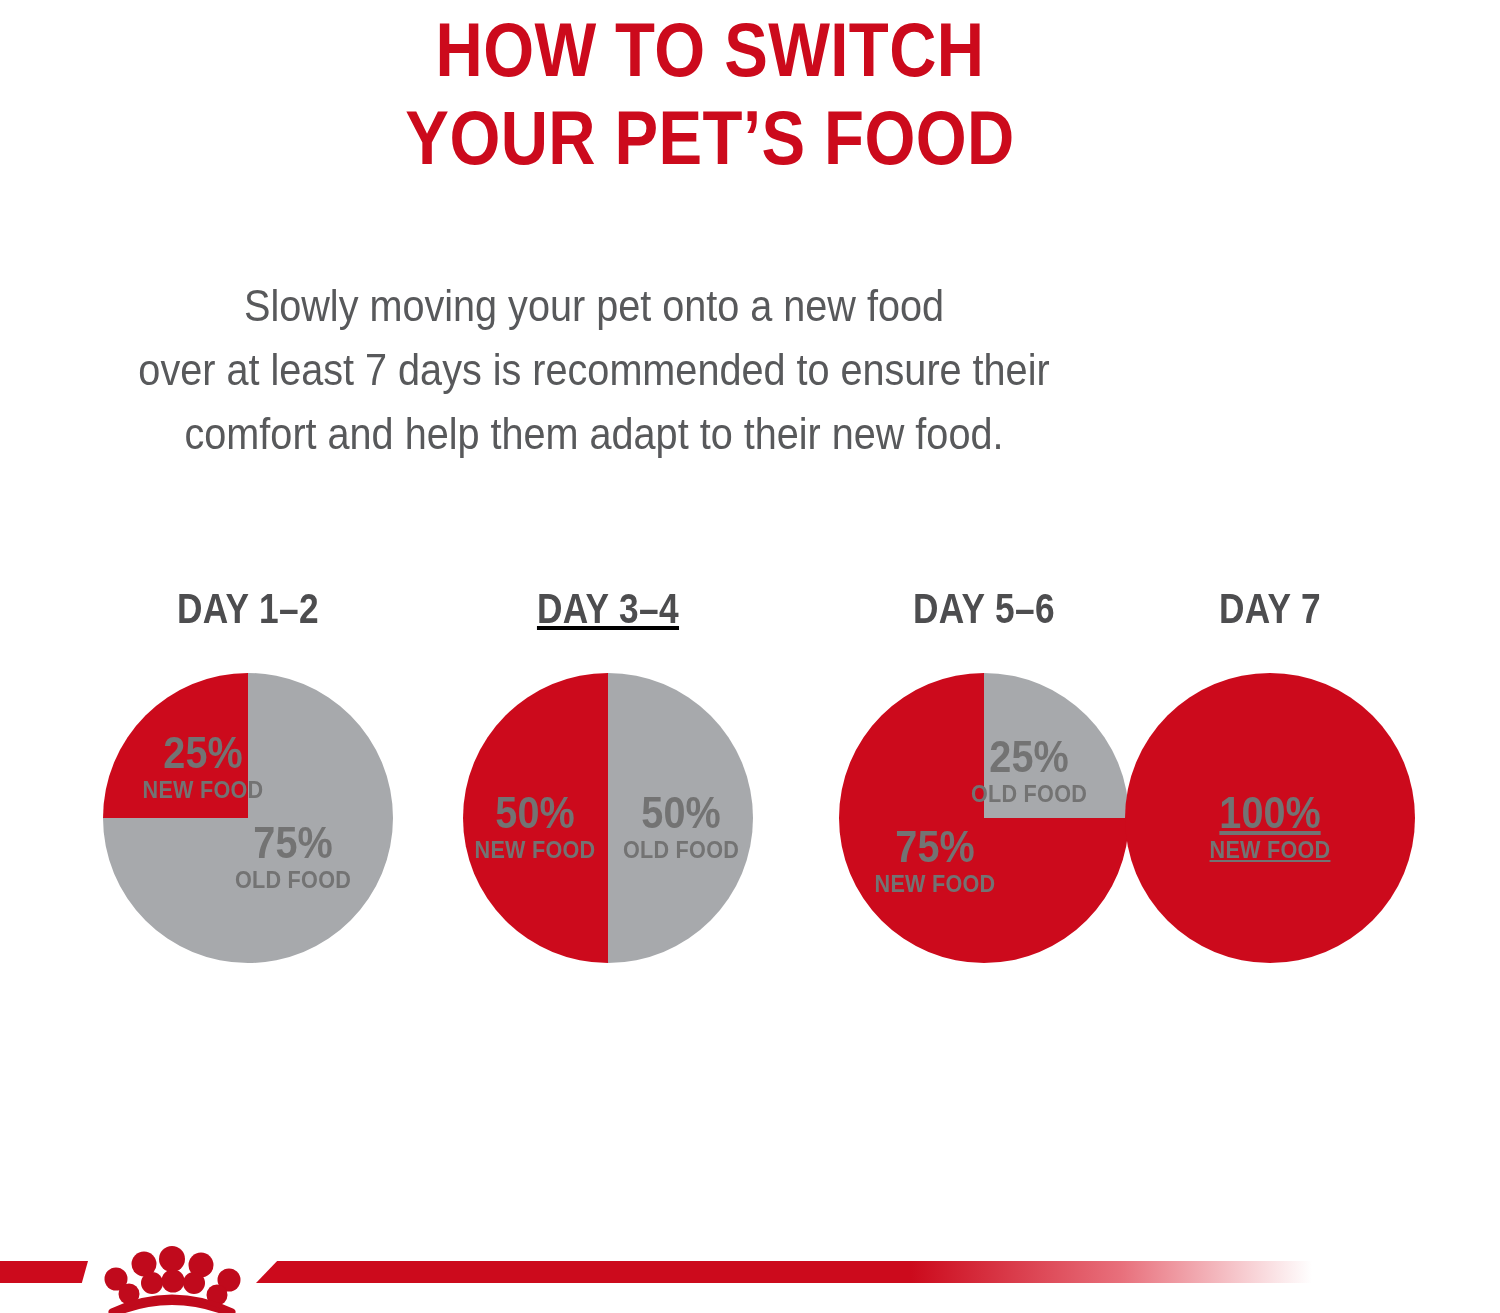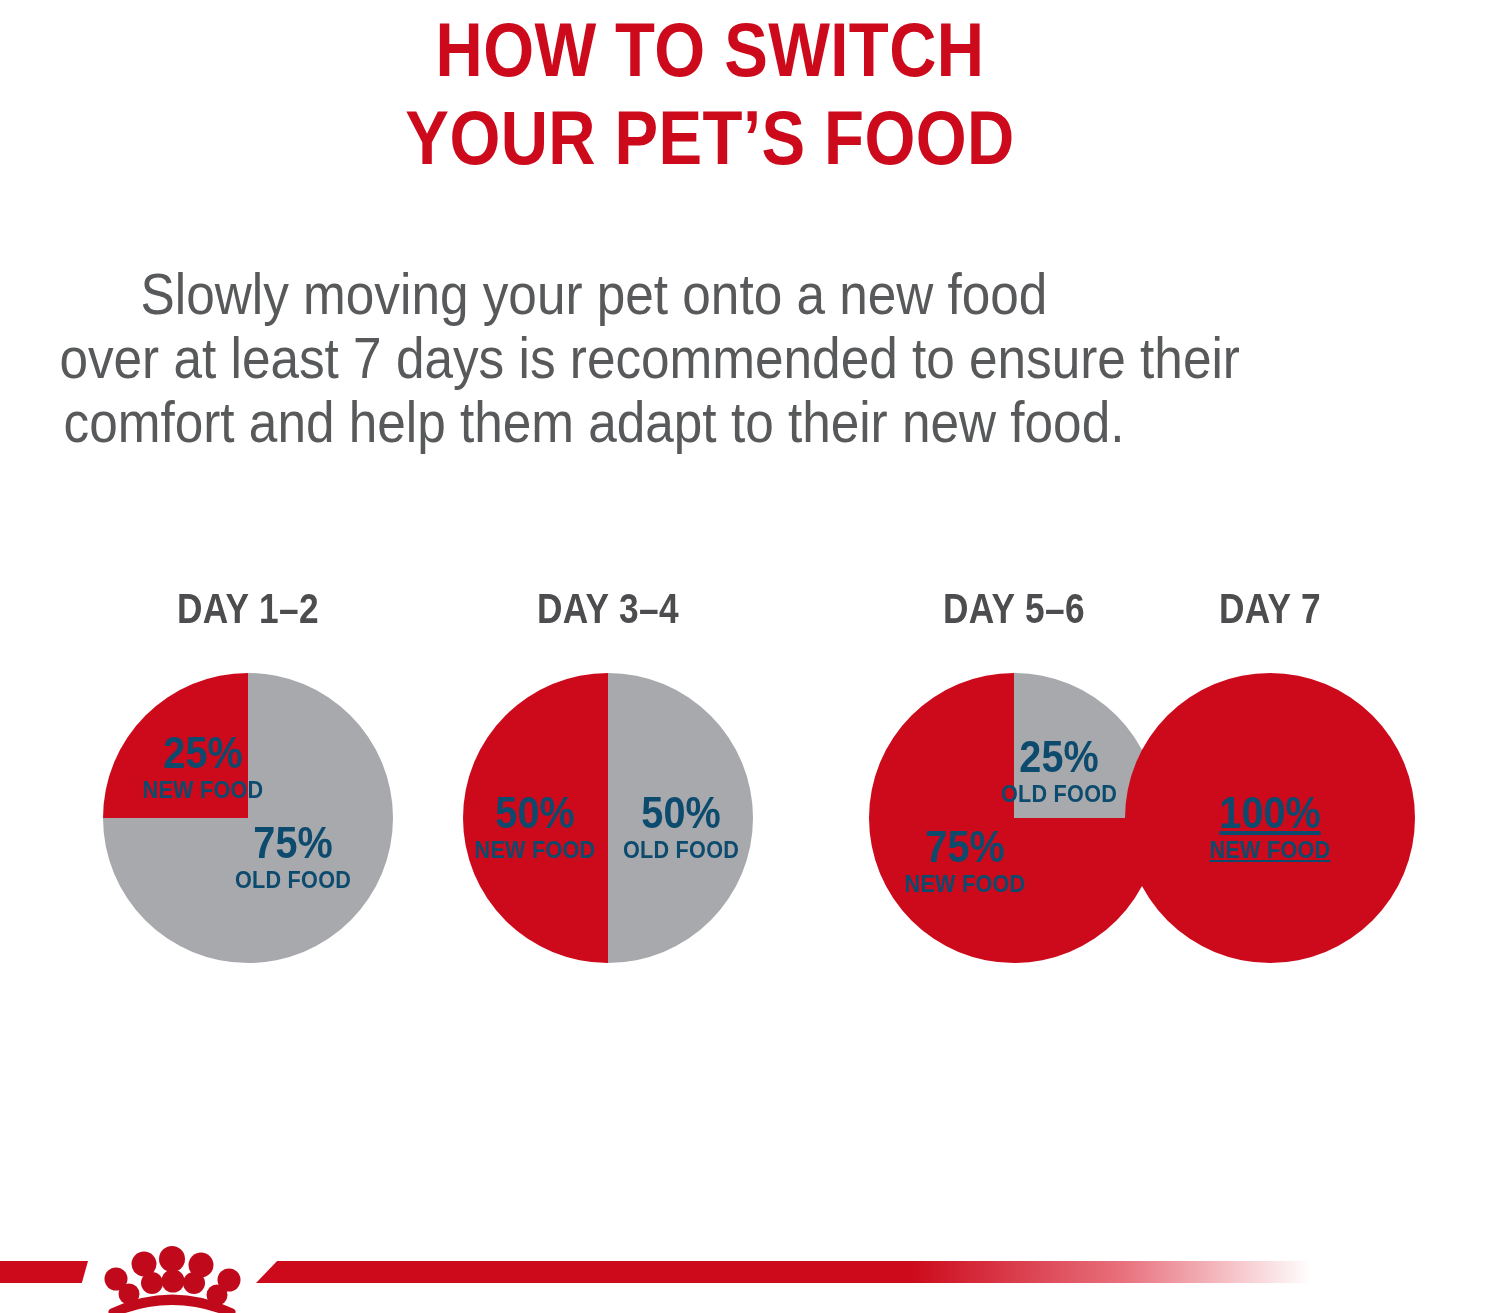--- a/index.html
+++ b/index.html
@@ -32,28 +32,28 @@
     line-height: 88px;
     letter-spacing: 0.5px;
     transform: scaleX(0.86);
     transform-origin: center center;
     white-space: nowrap;
   }
 
   
   .intro-block {
     position: absolute;
-    top: 262px;
+    top: 274px;
     left: 0;
     width: 1188px;
     text-align: center;
     color: #58595B;
     font-family: "Liberation Sans Narrow", "Liberation Sans", sans-serif;
     font-weight: 400;
-    font-size: 57px;
+    font-size: 44px;
     line-height: 64px;
   }
   .intro-line {
     white-space: nowrap;
     transform: scaleX(0.9);
     transform-origin: center center;
   }
 
   
   .pies-row {
@@ -63,22 +63,22 @@
     width: 1362px;
     height: 400px;
   }
   .pie-col {
     position: absolute;
     top: 0;
     width: 300px;
     height: 400px;
   }
   .pie-col.c0 { left: 98px; }
-  .pie-col.c1 { left: 458px; }
-  .pie-col.c2 { left: 864px; }
+  .pie-col.c1 { left: 458px; text-decoration: underline; }
+  .pie-col.c2 { left: 834px; }
   .pie-col.c3 { left: 1120px; }
 
   .day-label {
     text-align: center;
     color: #4D4D4F;
     font-family: "Liberation Sans Narrow", "Liberation Sans", sans-serif;
     font-weight: 700;
     font-size: 43px;
     line-height: 46px;
     letter-spacing: 0.5px;
@@ -91,21 +91,21 @@
     position: relative;
     width: 290px;
     height: 290px;
     margin: 42px auto 0 auto;
   }
   .pie-wrap svg { display: block; width: 290px; height: 290px; }
 
   .slice-label {
     position: absolute;
     text-align: center;
-    color: #0c4a6e;
+    color: #737373;
     line-height: 1;
     pointer-events: none;
   }
   .slice-pct {
     font-family: "Liberation Sans Narrow", "Liberation Sans", sans-serif;
     font-weight: 700;
     font-size: 45px;
     line-height: 44px;
     letter-spacing: 0px;
     transform: scaleX(0.88);

